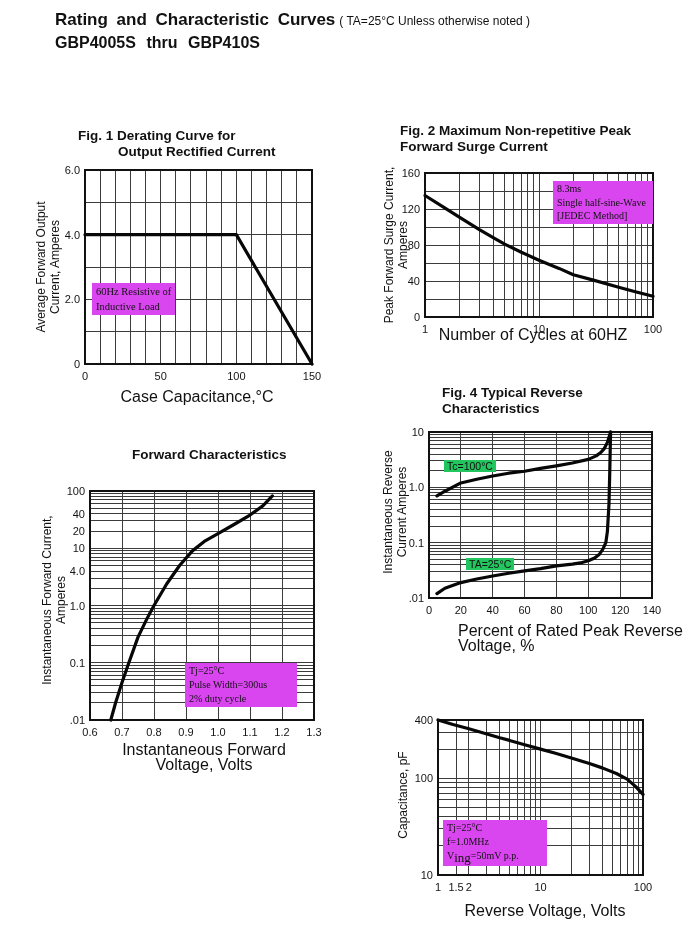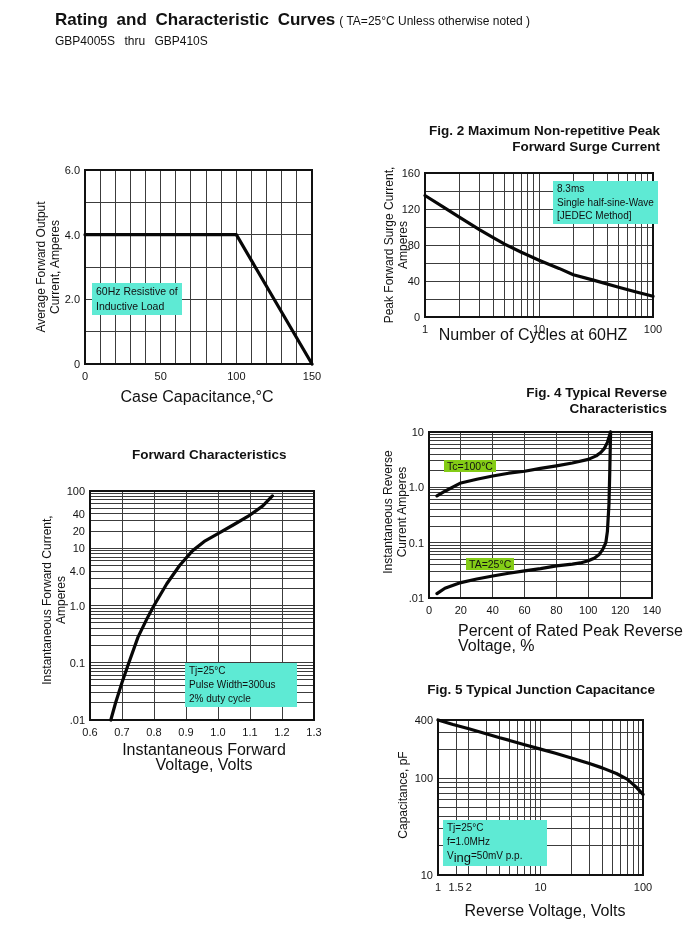--- a/index.html
+++ b/index.html
@@ -1,32 +1,32 @@
 <!DOCTYPE html>
 <html><head>
 <meta charset="utf-8">
 <style>
   html,body{margin:0;padding:0;background:#fff;}
   #page{position:relative;width:700px;height:928px;background:#ffffff;overflow:hidden;
         font-family:"Liberation Sans",sans-serif;color:#111;}
   .hdr{position:absolute;left:55px;top:10px;}
   .hdr1{font-size:17px;font-weight:bold;word-spacing:4px;white-space:nowrap;}
   .hdr1 .note{font-size:12px;font-weight:normal;word-spacing:0;margin-left:4px;}
-  .hdr2{font-size:12px;font-weight:normal;word-spacing:6px;margin-top:4px;white-space:nowrap;}
+  .hdr2{font-size:16px;font-weight:bold;word-spacing:6px;margin-top:4px;white-space:nowrap;}
   .fig{position:absolute;}
   .fig-title{position:absolute;font-weight:bold;font-size:13.5px;line-height:16px;white-space:nowrap;}
-  .fig-title.centered{white-space:normal;text-align:right;}
+  .fig-title.centered{white-space:normal;text-align:left;}
   .t-indent{margin-left:40px;}
   .vlab{position:absolute;white-space:nowrap;text-align:center;font-size:12px;line-height:14px;
         transform:translate(-50%,-50%) rotate(-90deg);}
   .xlab{position:absolute;font-size:16px;line-height:15px;white-space:nowrap;}
   .xlab.centered{transform:translateX(-50%);text-align:center;}
-  .ann{position:absolute;background:#5eead4;font-size:10px;line-height:14px;padding:1px 4px;white-space:nowrap;}
+  .ann{position:absolute;background:#d946ef;font-size:10px;line-height:14px;padding:1px 4px;white-space:nowrap;font-family:Liberation Serif, serif;}
   .ann sub{font-size:13px;}
-  .curve-label{position:absolute;background:#84cc16;font-size:10.5px;padding:0 3px;white-space:nowrap;}
+  .curve-label{position:absolute;background:#22c55e;font-size:10.5px;padding:0 3px;white-space:nowrap;}
   svg.plot{position:absolute;}
   svg.plot text{font-family:"Liberation Sans",sans-serif;font-size:11px;fill:#141414;}
 </style>
 </head>
 <body>
 
 <div id="page">
 
   <div class="hdr">
     <div class="hdr1"><span>Rating and Characteristic Curves</span><span class="note">( TA=25°C Unless otherwise noted )</span></div>
@@ -66,20 +66,24 @@
           <text x="117.66666666666666" y="220" text-anchor="middle">50</text>
           <text x="193.33333333333331" y="220" text-anchor="middle">100</text>
           <text x="269" y="220" text-anchor="middle">150</text>
           <text x="37" y="14" text-anchor="end">6.0</text>
           <text x="37" y="78.66666666666667" text-anchor="end">4.0</text>
           <text x="37" y="143.33333333333334" text-anchor="end">2.0</text>
           <text x="37" y="208" text-anchor="end">0</text>
         </g>
         <path d="M42.00 74.67 L193.33 74.67 L269.00 204.00" fill="none" stroke="#070707" stroke-width="3.2" stroke-linejoin="round" stroke-linecap="round"></path>
       </svg>
+    <div class="fig-title" style="left:50px;top:8px;">
+      <div>Fig. 1 Derating Curve for</div>
+      <div class="t-indent">Output Rectified Current</div>
+    </div>
     <div class="vlab" style="left:20px;top:147px;">
       <div>Average Forward Output</div>
       <div>Current, Amperes</div>
     </div>
     <div class="ann" style="left:64px;top:163px;font-size:10.5px;line-height:15px;">
       <div>60Hz Resistive of</div>
       <div>Inductive Load</div>
     </div>
     <div class="xlab centered" style="left:169px;top:269px;">Case Capacitance,°C</div>
   </div>
@@ -350,21 +354,20 @@
           <text x="60.049354053207324" y="181" text-anchor="middle">1.5</text>
           <text x="72.85557455555806" y="181" text-anchor="middle">2</text>
           <text x="144.5" y="181" text-anchor="middle">10</text>
           <text x="247" y="181" text-anchor="middle">100</text>
           <text x="37" y="14" text-anchor="end">400</text>
           <text x="37" y="72.24956565982336" text-anchor="end">100</text>
           <text x="37" y="169" text-anchor="end">10</text>
         </g>
         <path d="M42.00 10.00 L56.98 14.43 L72.86 18.72 L90.90 23.95 L103.71 27.78 L113.64 30.43 L128.62 34.74 L144.50 39.12 L159.48 43.32 L175.36 47.98 L193.40 53.52 L206.21 57.88 L220.39 63.49 L231.12 69.10 L239.77 76.59 L247.00 84.45" fill="none" stroke="#070707" stroke-width="3.2" stroke-linejoin="round" stroke-linecap="round"></path>
       </svg>
-    <div class="fig-title centered" style="left:35px;top:12px;width:250px;">Fig. 5 Typical Junction Capacitance</div>
     <div class="vlab" style="left:33px;top:125px;">Capacitance, pF</div>
     <div class="ann" style="left:73px;top:150px;min-width:96px;">
       <div>Tj=25°C</div>
       <div>f=1.0MHz</div>
       <div><span>V</span><sub>ing</sub><span>=50mV p.p.</span></div>
     </div>
     <div class="xlab centered" style="left:175px;top:233px;">Reverse Voltage, Volts</div>
   </div>
 
 </div>

